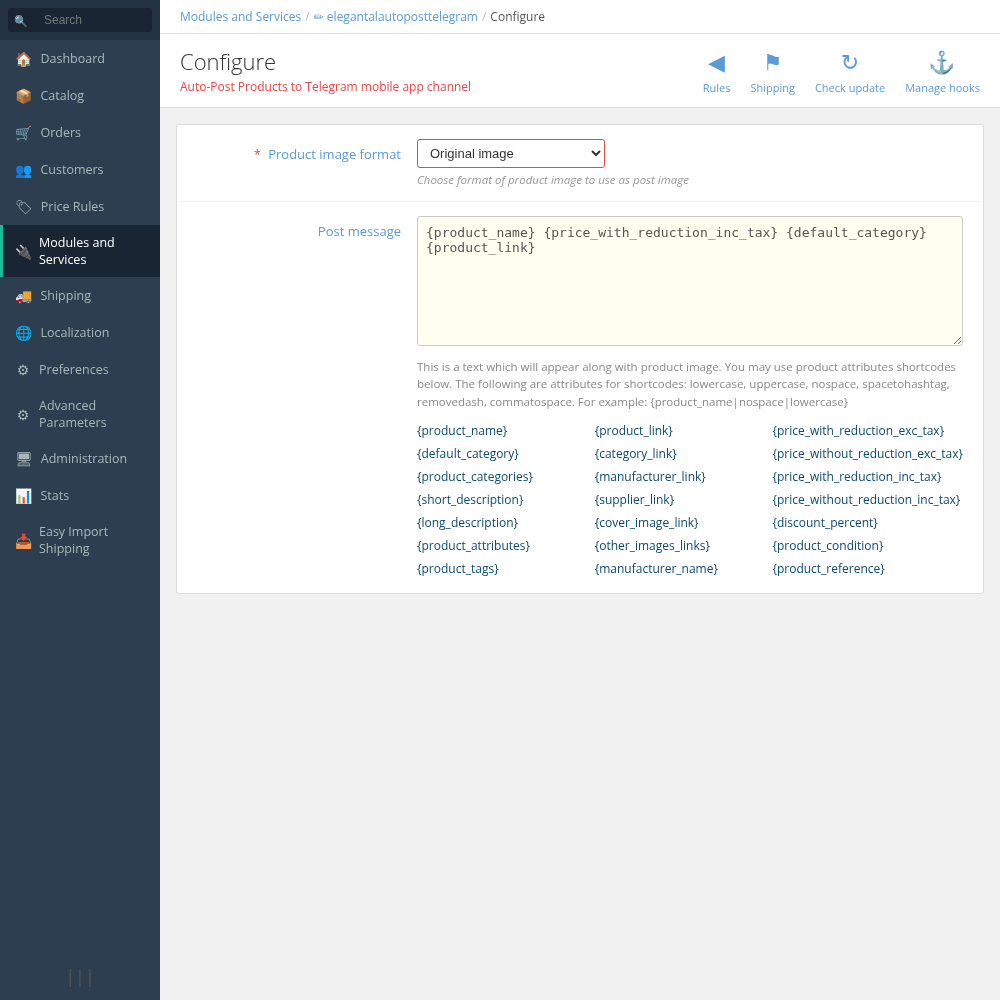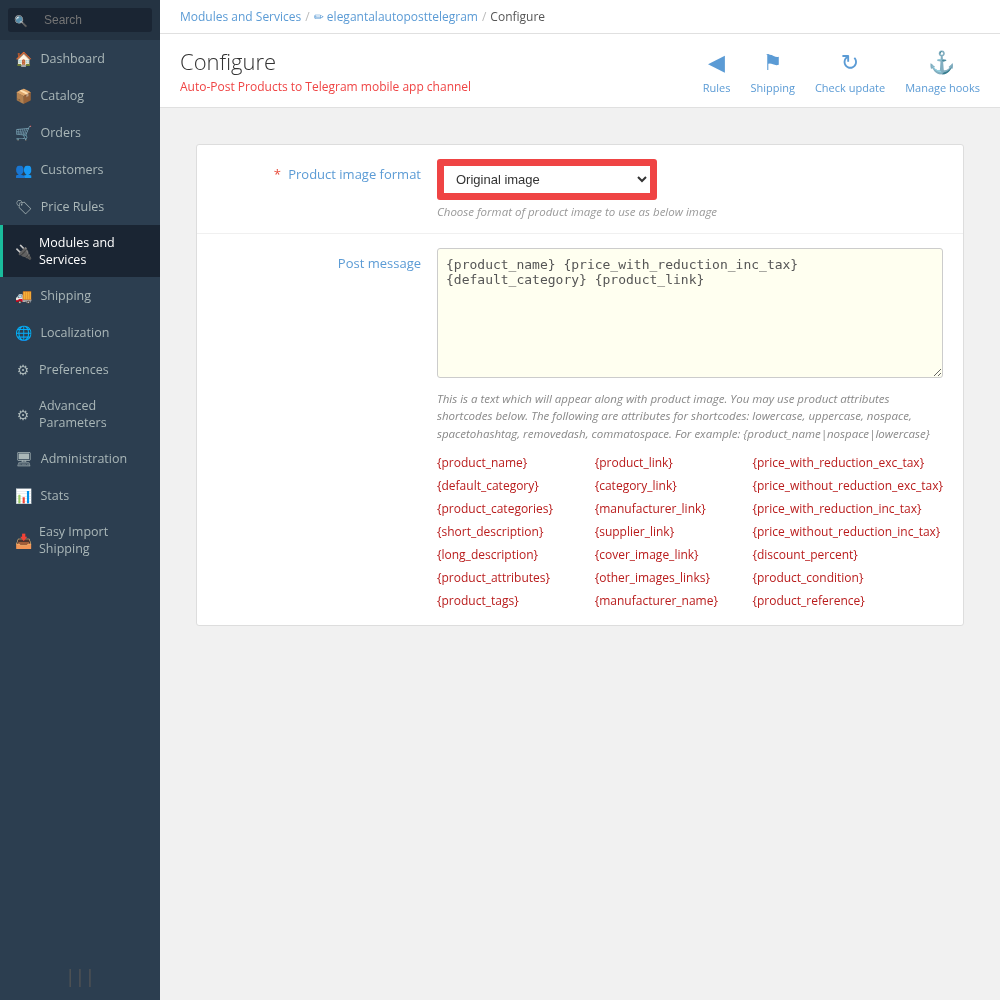--- a/index.html
+++ b/index.html
@@ -109,21 +109,21 @@
       color: #5b9bd5;
       font-size: 11px;
     }
     .header-action .action-icon {
       font-size: 22px;
       color: #5b9bd5;
     }
 
     
     .content-area {
-      padding: 36px;
+      padding: 16px;
       flex: 1;
     }
 
     
     .form-card {
       background: #fff;
       border: 1px solid #ddd;
       border-radius: 3px;
     }
     .form-row {
@@ -138,23 +138,23 @@
       min-width: 220px;
       text-align: right;
       padding-right: 16px;
       padding-top: 6px;
       font-size: 13px;
       color: #5b9bd5;
     }
     .form-label .required { color: #e74c3c; margin-right: 4px; }
     .form-field { flex: 1; }
     .form-field select {
-      width: 220px;
+      width: 188px;
       padding: 5px 8px;
-      border: 7px solid #ef4444;
+      border: 1px solid #ef4444;
       border-radius: 3px;
       font-size: 13px;
       color: #333;
       background: #fff;
       cursor: pointer;
       appearance: auto;
     }
     .form-hint {
       font-size: 11.5px;
       color: #999;
@@ -170,32 +170,31 @@
       font-size: 13px;
       color: #555;
       background: #fffff0;
       resize: vertical;
       font-family: monospace;
     }
     .shortcodes-help {
       margin-top: 8px;
       font-size: 11.5px;
       color: #888;
-      font-style: italic;
       line-height: 1.5;
     }
     .shortcodes-grid {
       display: grid;
       grid-template-columns: repeat(3, 1fr);
       gap: 2px 10px;
       margin-top: 10px;
     }
     .shortcode-item {
       font-size: 12px;
-      color: #b91c1c;
+      color: #0c4a6e;
       cursor: pointer;
       padding: 2px 0;
     }
   </style>
 </head>
 <body>
 
 <div class="sidebar">
   <div class="sidebar-search">
     <div class="sidebar-search-wrap">
@@ -308,21 +307,21 @@
           <span class="required">*</span>
           <span>Product image format</span>
         </div>
         <div class="form-field">
           <select>
             <option>Original image</option>
             <option>Large</option>
             <option>Medium</option>
             <option>Small</option>
           </select>
-          <div class="form-hint">Choose format of product image to use as below image</div>
+          <div class="form-hint">Choose format of product image to use as post image</div>
         </div>
       </div>
 
 
       <div class="form-row">
         <div class="form-label">
           <span>Post message</span>
         </div>
         <div class="form-field">
           <textarea style="">{product_name} {price_with_reduction_inc_tax} {default_category} {product_link}</textarea>

